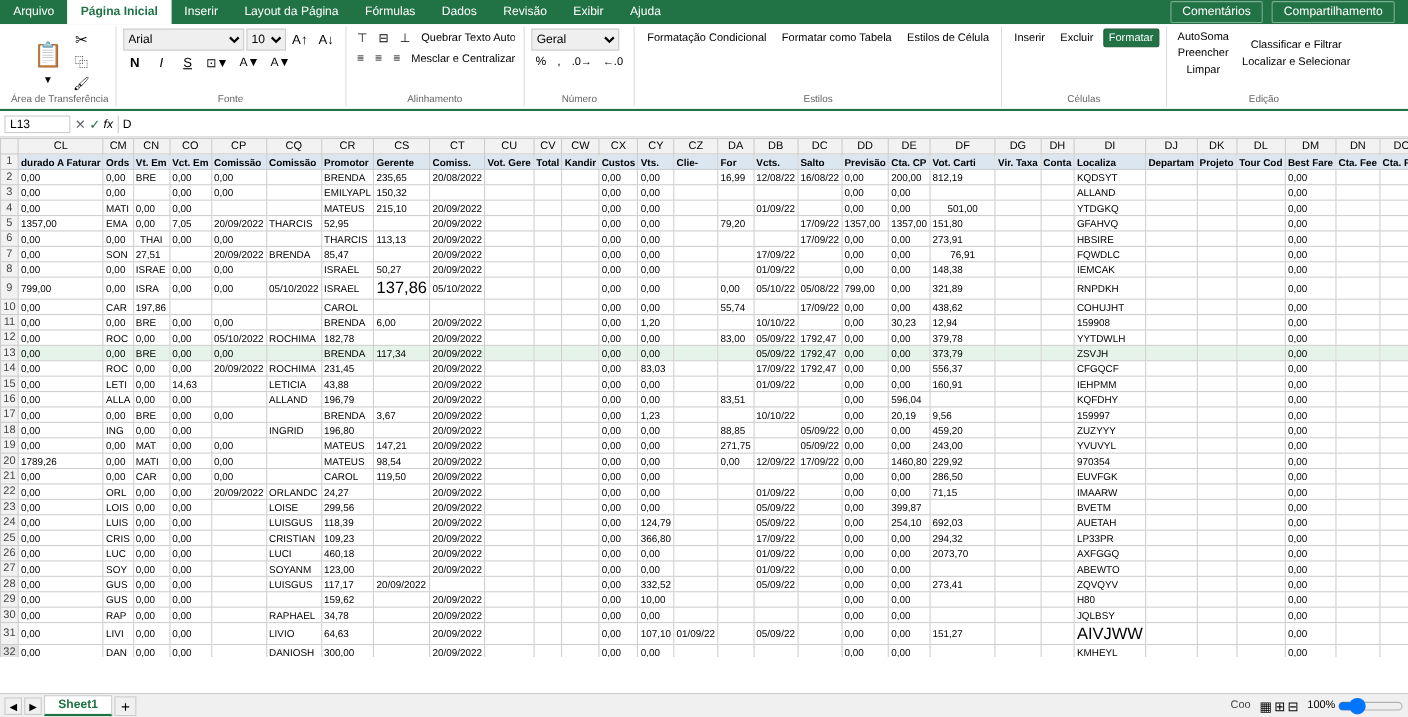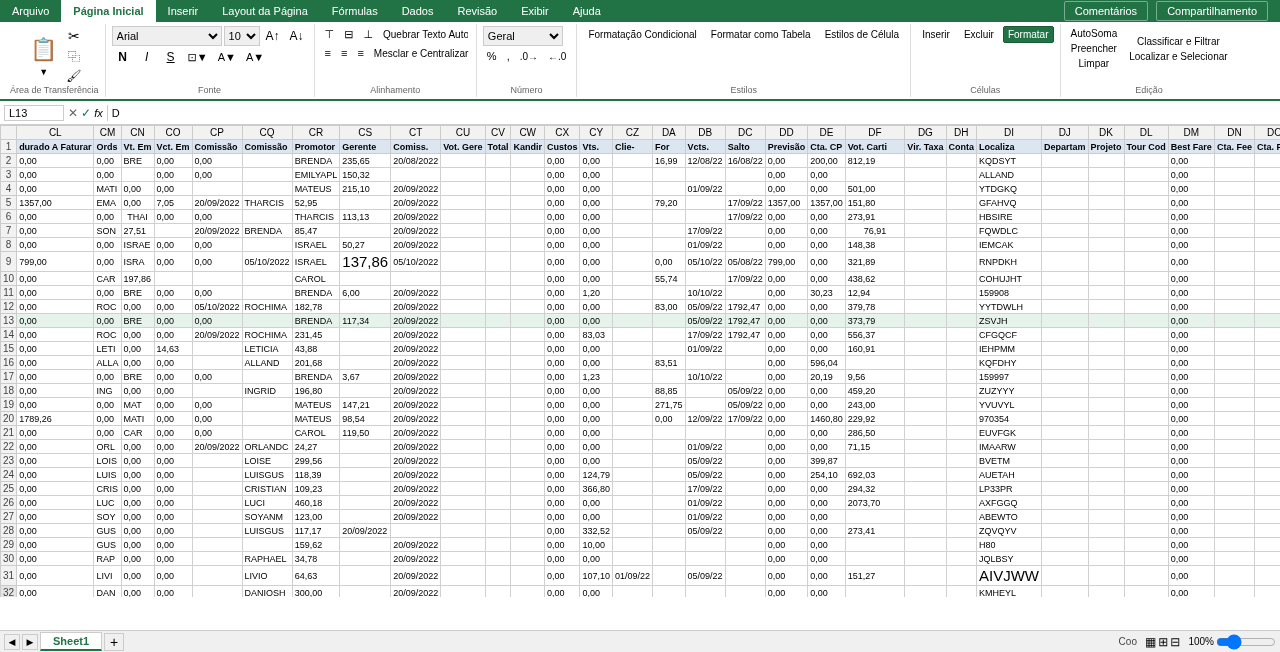--- a/index.html
+++ b/index.html
@@ -342,21 +342,21 @@
               <td style="border: 1px solid rgb(208, 208, 208); font-size: 9px; padding: 1px 2px; overflow: hidden; white-space: nowrap; height: 14px;"></td>
               <td style="border: 1px solid rgb(208, 208, 208); font-size: 9px; padding: 1px 2px; overflow: hidden; white-space: nowrap; height: 14px;"></td>
               <td style="border: 1px solid rgb(208, 208, 208); font-size: 9px; padding: 1px 2px; overflow: hidden; white-space: nowrap; height: 14px;">0,00</td>
               <td style="border: 1px solid rgb(208, 208, 208); font-size: 9px; padding: 1px 2px; overflow: hidden; white-space: nowrap; height: 14px;">0,00</td>
               <td style="border: 1px solid rgb(208, 208, 208); font-size: 9px; padding: 1px 2px; overflow: hidden; white-space: nowrap; height: 14px;"></td>
               <td style="border: 1px solid rgb(208, 208, 208); font-size: 9px; padding: 1px 2px; overflow: hidden; white-space: nowrap; height: 14px;"></td>
               <td style="border: 1px solid rgb(208, 208, 208); font-size: 9px; padding: 1px 2px; overflow: hidden; white-space: nowrap; height: 14px;">01/09/22</td>
               <td style="border: 1px solid rgb(208, 208, 208); font-size: 9px; padding: 1px 2px; overflow: hidden; white-space: nowrap; height: 14px;"></td>
               <td style="border: 1px solid rgb(208, 208, 208); font-size: 9px; padding: 1px 2px; overflow: hidden; white-space: nowrap; height: 14px;">0,00</td>
               <td style="border: 1px solid rgb(208, 208, 208); font-size: 9px; padding: 1px 2px; overflow: hidden; white-space: nowrap; height: 14px;">0,00</td>
-              <td style="border: 1px solid rgb(208, 208, 208); font-size: 9px; padding: 1px 2px; overflow: hidden; white-space: nowrap; height: 14px;">501,00</td>
+              <td style="border: 1px solid rgb(208, 208, 208); font-size: 9px; padding: 1px 2px; overflow: hidden; white-space: nowrap; height: 14px; text-align: center;">501,00</td>
               <td style="border: 1px solid rgb(208, 208, 208); font-size: 9px; padding: 1px 2px; overflow: hidden; white-space: nowrap; height: 14px;"></td>
               <td style="border: 1px solid rgb(208, 208, 208); font-size: 9px; padding: 1px 2px; overflow: hidden; white-space: nowrap; height: 14px;"></td>
               <td style="border: 1px solid rgb(208, 208, 208); font-size: 9px; padding: 1px 2px; overflow: hidden; white-space: nowrap; height: 14px;">YTDGKQ</td>
               <td style="border: 1px solid rgb(208, 208, 208); font-size: 9px; padding: 1px 2px; overflow: hidden; white-space: nowrap; height: 14px;"></td>
               <td style="border: 1px solid rgb(208, 208, 208); font-size: 9px; padding: 1px 2px; overflow: hidden; white-space: nowrap; height: 14px;"></td>
               <td style="border: 1px solid rgb(208, 208, 208); font-size: 9px; padding: 1px 2px; overflow: hidden; white-space: nowrap; height: 14px;"></td>
               <td style="border: 1px solid rgb(208, 208, 208); font-size: 9px; padding: 1px 2px; overflow: hidden; white-space: nowrap; height: 14px;">0,00</td>
               <td style="border: 1px solid rgb(208, 208, 208); font-size: 9px; padding: 1px 2px; overflow: hidden; white-space: nowrap; height: 14px;"></td>
               <td style="border: 1px solid rgb(208, 208, 208); font-size: 9px; padding: 1px 2px; overflow: hidden; white-space: nowrap; height: 14px;"></td>
               <td style="border: 1px solid rgb(208, 208, 208); font-size: 9px; padding: 1px 2px; overflow: hidden; white-space: nowrap; height: 14px;">0,00</td>
@@ -736,21 +736,21 @@
               <td style="border: 1px solid rgb(208, 208, 208); font-size: 9px; padding: 1px 2px; overflow: hidden; white-space: nowrap; height: 14px;">0,00</td>
             </tr>
             <tr>
               <td style="background: rgb(242, 242, 242); border: 1px solid rgb(204, 204, 204); text-align: center; font-size: 10px; color: rgb(68, 68, 68); padding: 1px 2px; white-space: nowrap;">16</td>
               <td style="border: 1px solid rgb(208, 208, 208); font-size: 9px; padding: 1px 2px; overflow: hidden; white-space: nowrap; height: 14px;">0,00</td>
               <td style="border: 1px solid rgb(208, 208, 208); font-size: 9px; padding: 1px 2px; overflow: hidden; white-space: nowrap; height: 14px;">ALLA</td>
               <td style="border: 1px solid rgb(208, 208, 208); font-size: 9px; padding: 1px 2px; overflow: hidden; white-space: nowrap; height: 14px;">0,00</td>
               <td style="border: 1px solid rgb(208, 208, 208); font-size: 9px; padding: 1px 2px; overflow: hidden; white-space: nowrap; height: 14px;">0,00</td>
               <td style="border: 1px solid rgb(208, 208, 208); font-size: 9px; padding: 1px 2px; overflow: hidden; white-space: nowrap; height: 14px;"></td>
               <td style="border: 1px solid rgb(208, 208, 208); font-size: 9px; padding: 1px 2px; overflow: hidden; white-space: nowrap; height: 14px;">ALLAND</td>
-              <td style="border: 1px solid rgb(208, 208, 208); font-size: 9px; padding: 1px 2px; overflow: hidden; white-space: nowrap; height: 14px;">201,68</td>
+              <td style="border: 1px solid rgb(208, 208, 208); font-size: 9px; padding: 1px 2px; overflow: hidden; white-space: nowrap; height: 14px;">196,79</td>
               <td style="border: 1px solid rgb(208, 208, 208); font-size: 9px; padding: 1px 2px; overflow: hidden; white-space: nowrap; height: 14px;"></td>
               <td style="border: 1px solid rgb(208, 208, 208); font-size: 9px; padding: 1px 2px; overflow: hidden; white-space: nowrap; height: 14px;">20/09/2022</td>
               <td style="border: 1px solid rgb(208, 208, 208); font-size: 9px; padding: 1px 2px; overflow: hidden; white-space: nowrap; height: 14px;"></td>
               <td style="border: 1px solid rgb(208, 208, 208); font-size: 9px; padding: 1px 2px; overflow: hidden; white-space: nowrap; height: 14px;"></td>
               <td style="border: 1px solid rgb(208, 208, 208); font-size: 9px; padding: 1px 2px; overflow: hidden; white-space: nowrap; height: 14px;"></td>
               <td style="border: 1px solid rgb(208, 208, 208); font-size: 9px; padding: 1px 2px; overflow: hidden; white-space: nowrap; height: 14px;">0,00</td>
               <td style="border: 1px solid rgb(208, 208, 208); font-size: 9px; padding: 1px 2px; overflow: hidden; white-space: nowrap; height: 14px;">0,00</td>
               <td style="border: 1px solid rgb(208, 208, 208); font-size: 9px; padding: 1px 2px; overflow: hidden; white-space: nowrap; height: 14px;"></td>
               <td style="border: 1px solid rgb(208, 208, 208); font-size: 9px; padding: 1px 2px; overflow: hidden; white-space: nowrap; height: 14px;">83,51</td>
               <td style="border: 1px solid rgb(208, 208, 208); font-size: 9px; padding: 1px 2px; overflow: hidden; white-space: nowrap; height: 14px;"></td>

